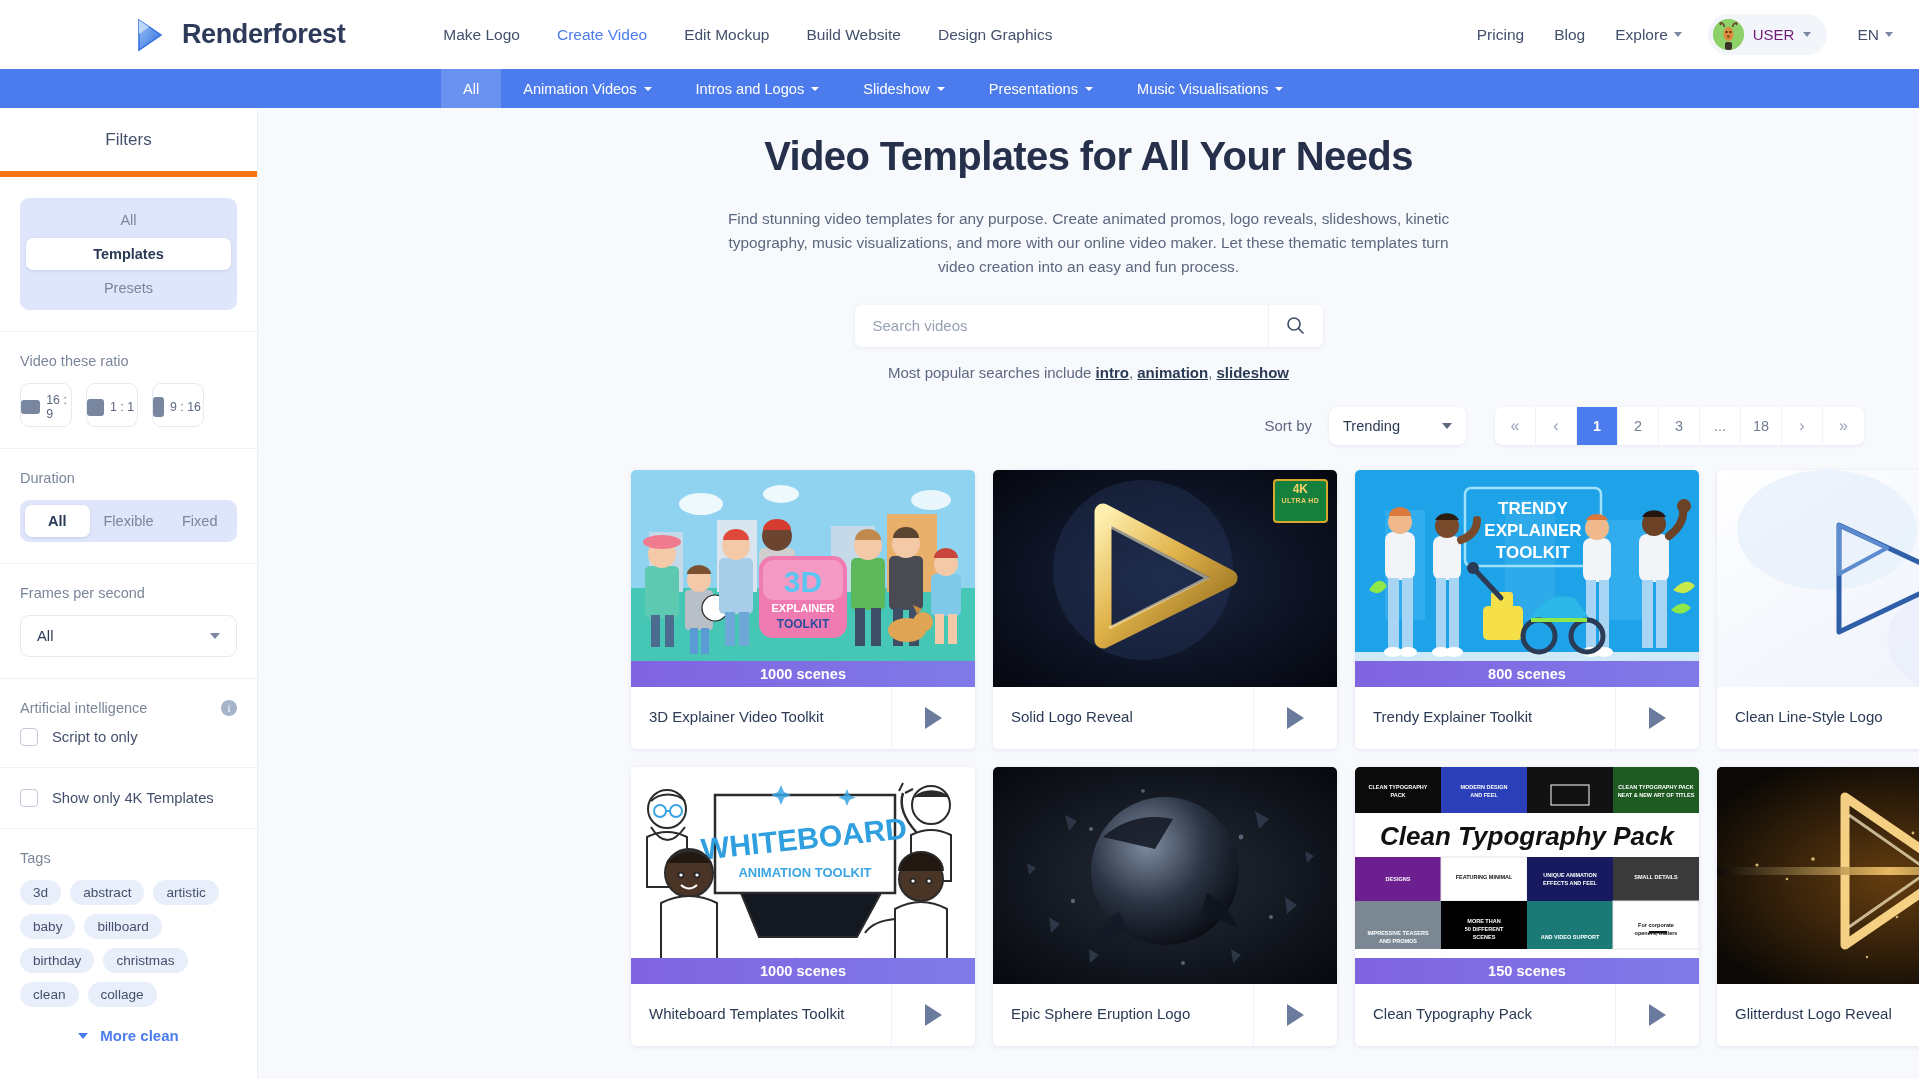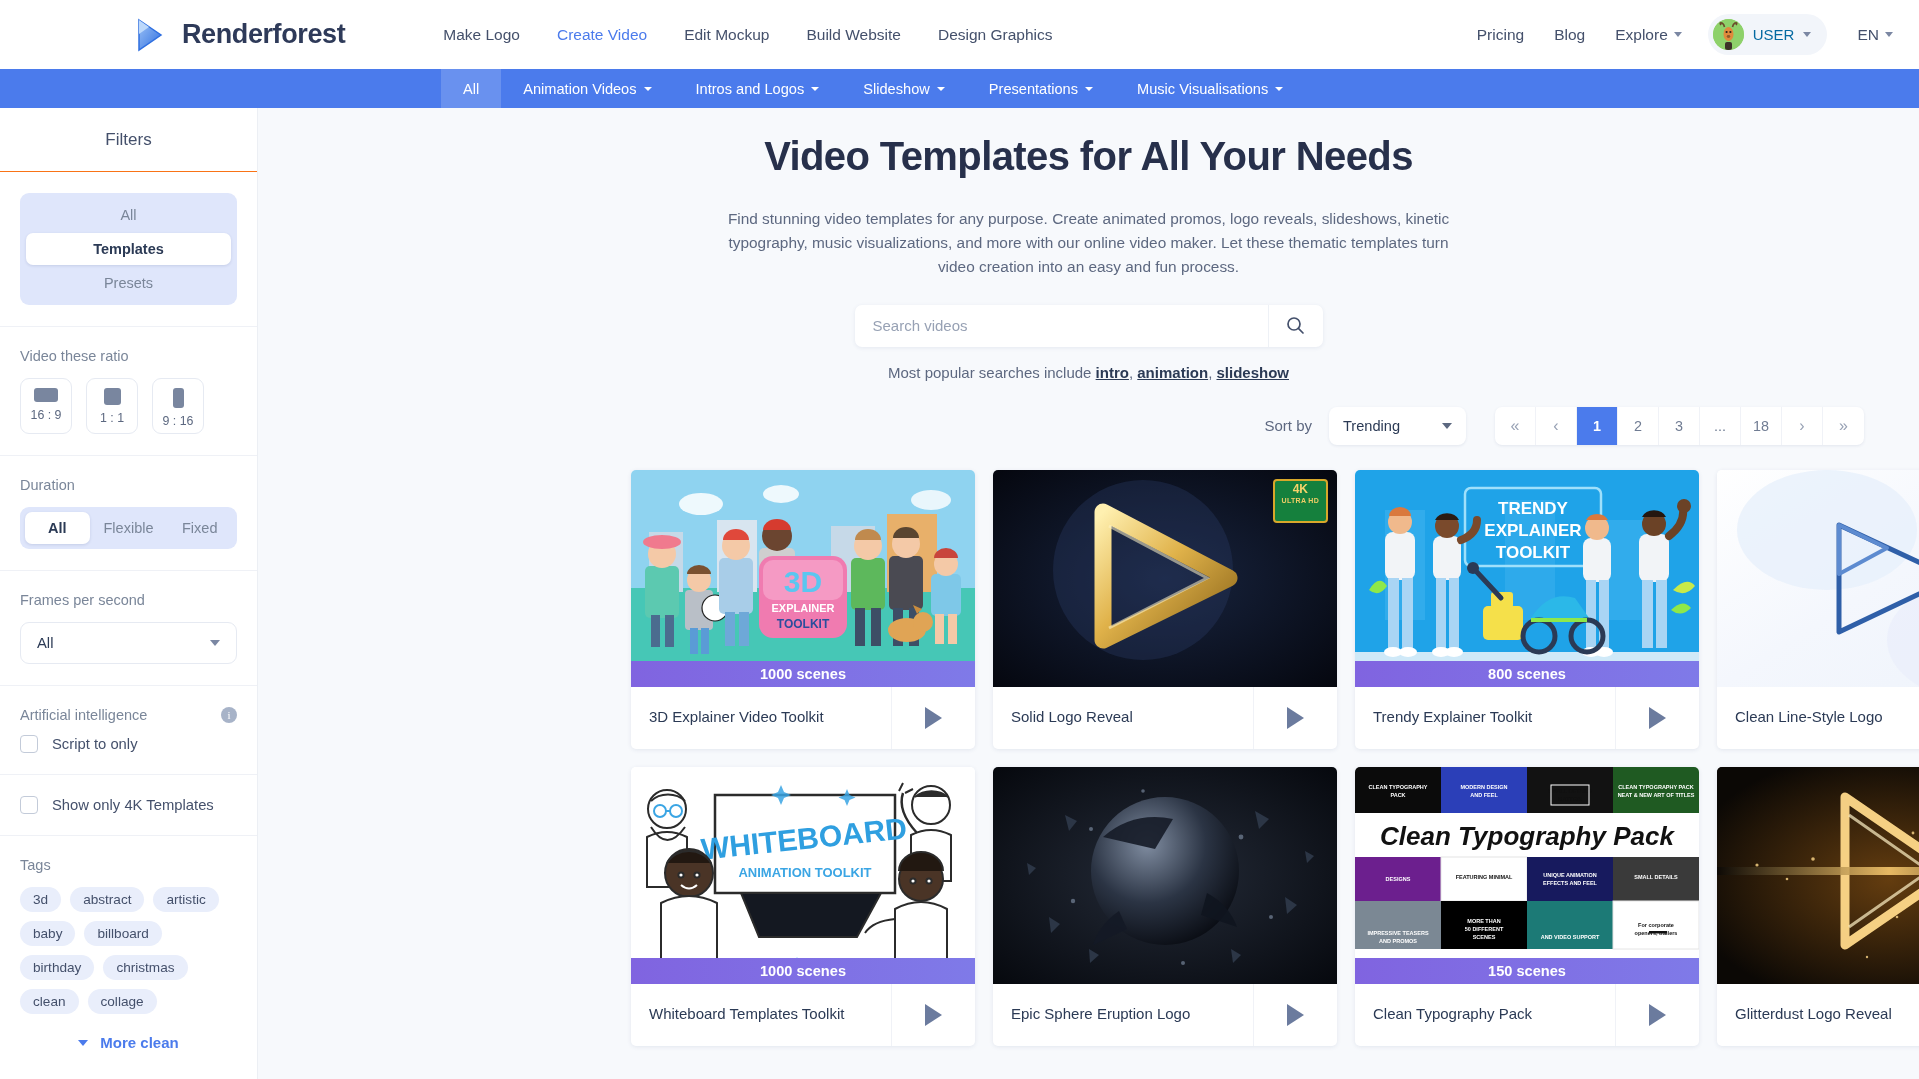--- a/index.html
+++ b/index.html
@@ -41,21 +41,21 @@
   }
   .userchip {
     display: flex; align-items: center; gap: 9px;
     background: #f2f5fa; border-radius: 22px;
     padding: 5px 16px 5px 5px; margin-left: -4px;
   }
   .avatar {
     width: 31px; height: 31px; border-radius: 50%;
     background: #8ed16a; position: relative; overflow: hidden; flex: none;
   }
-  .userchip span.uname { font-size: 15px; color: #0369a1; text-align: center; }
+  .userchip span.uname { font-size: 15px; color: #701a75; text-align: center; }
 
   
   .catbar {
     height: 39px; background: #4b7bec;
     display: flex; align-items: stretch; position: relative; z-index: 20;
   }
   .catbar-inner { display: flex; align-items: stretch; margin-left: 441px; }
   .catitem {
     display: flex; align-items: center; gap: 7px;
     padding: 0 22px; color: #ffffff; font-size: 14.6px;
@@ -75,21 +75,21 @@
   
   .layout { display: flex; height: calc(1079px - 69px - 39px); }
 
   
   .sidebar {
     width: 258px; flex: none; background: #ffffff;
     border-right: 1px solid #eceff4; overflow: hidden;
   }
   .sb-title {
     text-align: center; font-size: 17px; color: #44506b;
-    padding: 22px 0 21px; border-bottom: 1px solid #f97316;
+    padding: 22px 0 21px; border-bottom: 6px solid #f97316;
   }
   .sb-sec { padding: 21px 20px; border-bottom: 1px solid #eff1f6; }
   .sb-sec.nb { border-bottom: none; }
   .sb-label { font-size: 14.5px; color: #7a8699; margin-bottom: 14px; }
 
   .segment {
     background: #dfe6fb; border-radius: 9px; padding: 6px;
     display: flex; flex-direction: column; gap: 2px;
   }
   .seg-opt {
@@ -98,21 +98,21 @@
   }
   .seg-opt.on {
     background: #ffffff; color: #2b3a55; font-weight: bold;
     box-shadow: 0 1px 3px rgba(40,60,110,0.14);
   }
 
   .ratios { display: flex; gap: 14px; }
   .ratio {
     width: 52px; background: #ffffff; border: 1px solid #e6eaf2;
     border-radius: 9px; padding: 9px 0 5px;
-    display: flex; flex-direction: column; align-items: center; gap: 6px;
+    display: flex; flex-direction: row; align-items: center; gap: 6px;
     cursor: pointer;
   }
   .ratio .glyph { background: #79869f; border-radius: 3px; }
   .ratio .g169 { width: 24px; height: 14px; }
   .ratio .g11  { width: 17px; height: 17px; }
   .ratio .g916 { width: 11px; height: 20px; }
   .ratio .rlab { font-size: 12.4px; color: #5c6880; }
 
   .segment-row {
     background: #dfe6fb; border-radius: 9px; padding: 5px;

